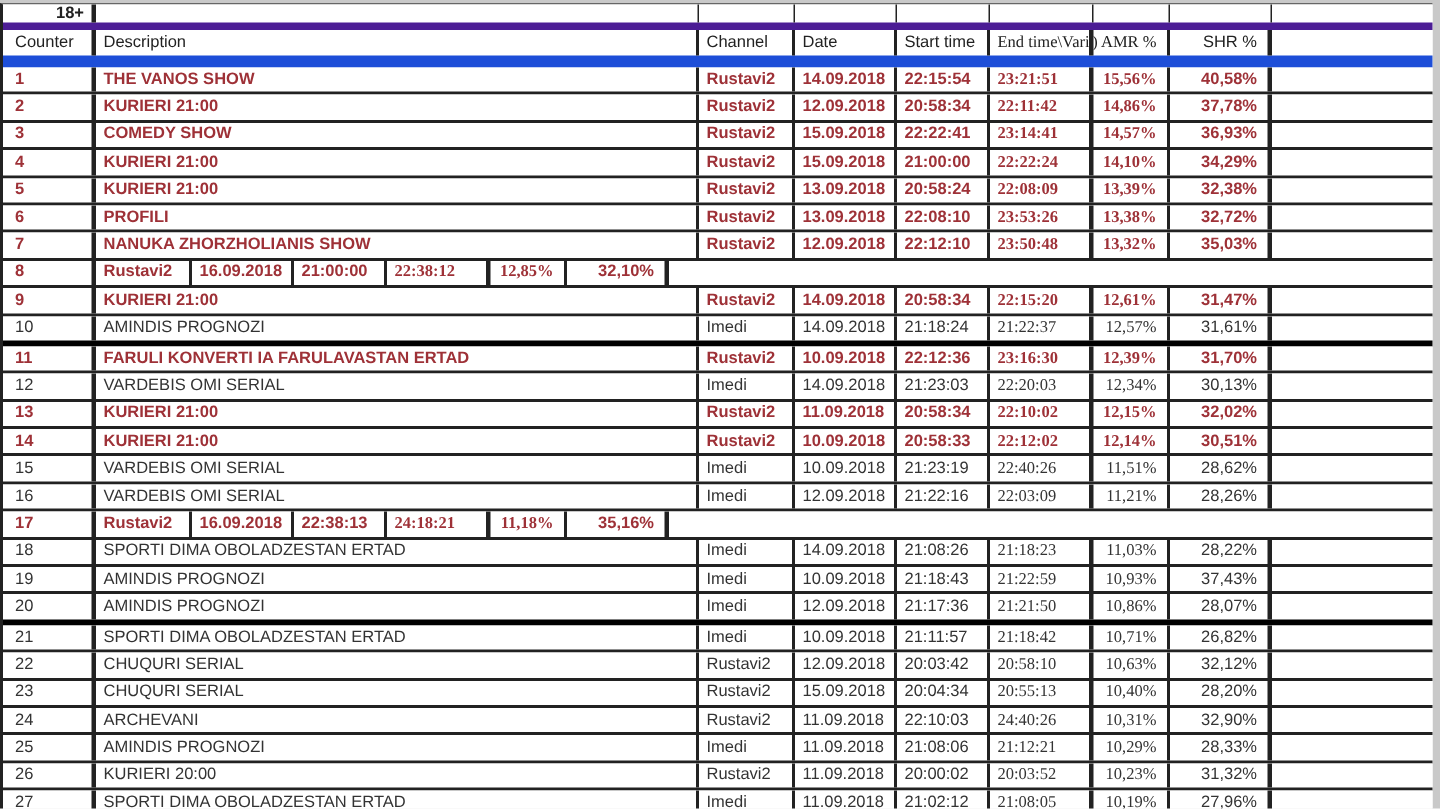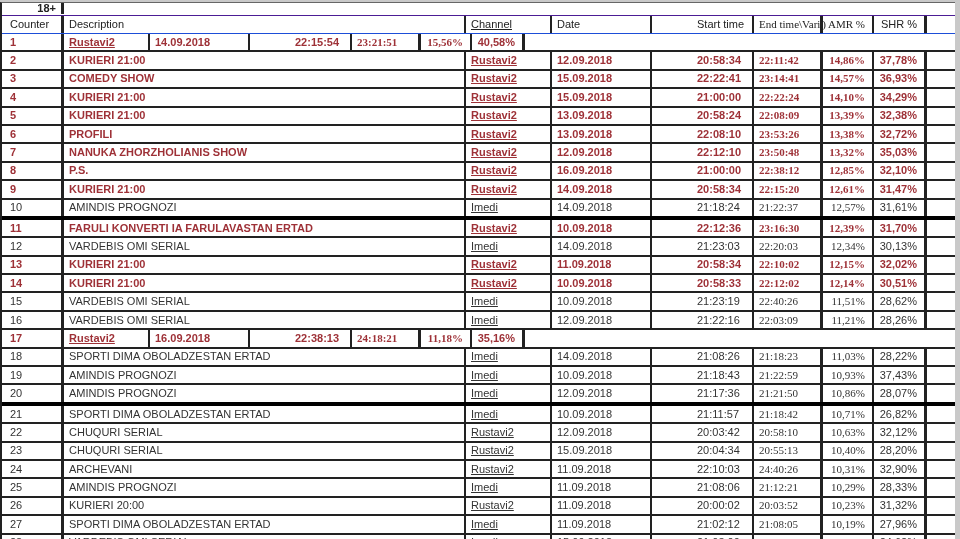--- a/index.html
+++ b/index.html
@@ -6,41 +6,41 @@
   body{
     width:960px;height:539px;overflow:hidden;position:relative;
     background:#c9c9c9;
     font-family:"Liberation Sans", sans-serif;
   }
   .sheet{
     position:absolute;top:2px;left:0;width:953px;background:#ffffff;
     border-left:2px solid #222;border-top:1px solid #666;
   }
   .tr{display:flex;background:#fff;border-bottom:2px solid #222;}
-  .tr.meta{height:12px;border-bottom:1px solid #4c1d95;flex-direction:column;}
-  .tr.head{height:17px;border-bottom:1px solid #1d4ed8;}
+  .tr.meta{height:12px;border-bottom:5px solid #4c1d95;}
+  .tr.head{height:17px;border-bottom:8px solid #1d4ed8;}
   .tr.row{height:16.4px;}
   .tr.group-end{border-bottom-width:4px;border-bottom-color:#000;}
   .td{
     box-sizing:border-box;display:flex;align-items:center;
     border-right:2px solid #222;
     padding:0 5px;white-space:nowrap;overflow:hidden;
     font-size:11px;color:#333;line-height:1;
   }
   .tr.meta .td{border-right-width:1px;font-size:11px;font-weight:bold;color:#222;}
   .tr.meta .td.col-counter{justify-content:flex-end;border-right-width:3px;}
   .tr.head .td{color:#222;}
   .col-counter{width:62px;padding-left:8px;border-right-width:3px;}
   .col-description{width:402px;}
-  .col-channel{width:86px;text-decoration:underline;}
-  .col-date{width:100px;}
-  .col-start_time{width:62px;margin-left:40px;}
+  .col-channel{width:64px;}
+  .col-date{width:68px;}
+  .col-start_time{width:62px;}
   .col-end_time{width:69px;border-right-width:3px;font-family:Liberation Serif, serif;}
   .col-amr{width:51px;justify-content:flex-end;padding-right:7px;font-family:Liberation Serif, serif;}
-  .col-shr{width:53px;justify-content:flex-end;padding-right:7px;border-right-width:3px;}
+  .col-shr{width:68px;justify-content:flex-end;padding-right:7px;border-right-width:3px;}
   .tr.hl .td{color:#9e3137;font-weight:bold;}
 </style>
 </head>
 <body>
 
 <div class="sheet">
 
   <div class="tr meta">
     <div class="td col-counter">18+</div>
     <div class="td col-description"></div>
@@ -59,20 +59,21 @@
     <div class="td col-date">Date</div>
     <div class="td col-start_time">Start time</div>
     <div class="td col-end_time">End time\Varia</div>
     <div class="td col-amr">(r) AMR %</div>
     <div class="td col-shr">SHR %</div>
   </div>
 
   <div id="table-body">
       <div class="tr row hl">
         <div class="td col-counter">1</div>
+        <div class="td col-description">THE VANOS SHOW</div>
         <div class="td col-channel">Rustavi2</div>
         <div class="td col-date">14.09.2018</div>
         <div class="td col-start_time">22:15:54</div>
         <div class="td col-end_time">23:21:51</div>
         <div class="td col-amr">15,56%</div>
         <div class="td col-shr">40,58%</div>
       </div>
       <div class="tr row hl">
         <div class="td col-counter">2</div>
         <div class="td col-description">KURIERI 21:00</div>
@@ -128,21 +129,20 @@
         <div class="td col-description">NANUKA ZHORZHOLIANIS SHOW</div>
         <div class="td col-channel">Rustavi2</div>
         <div class="td col-date">12.09.2018</div>
         <div class="td col-start_time">22:12:10</div>
         <div class="td col-end_time">23:50:48</div>
         <div class="td col-amr">13,32%</div>
         <div class="td col-shr">35,03%</div>
       </div>
       <div class="tr row hl">
         <div class="td col-counter">8</div>
-        <div class="td col-description">P.S.</div>
         <div class="td col-channel">Rustavi2</div>
         <div class="td col-date">16.09.2018</div>
         <div class="td col-start_time">21:00:00</div>
         <div class="td col-end_time">22:38:12</div>
         <div class="td col-amr">12,85%</div>
         <div class="td col-shr">32,10%</div>
       </div>
       <div class="tr row hl">
         <div class="td col-counter">9</div>
         <div class="td col-description">KURIERI 21:00</div>

